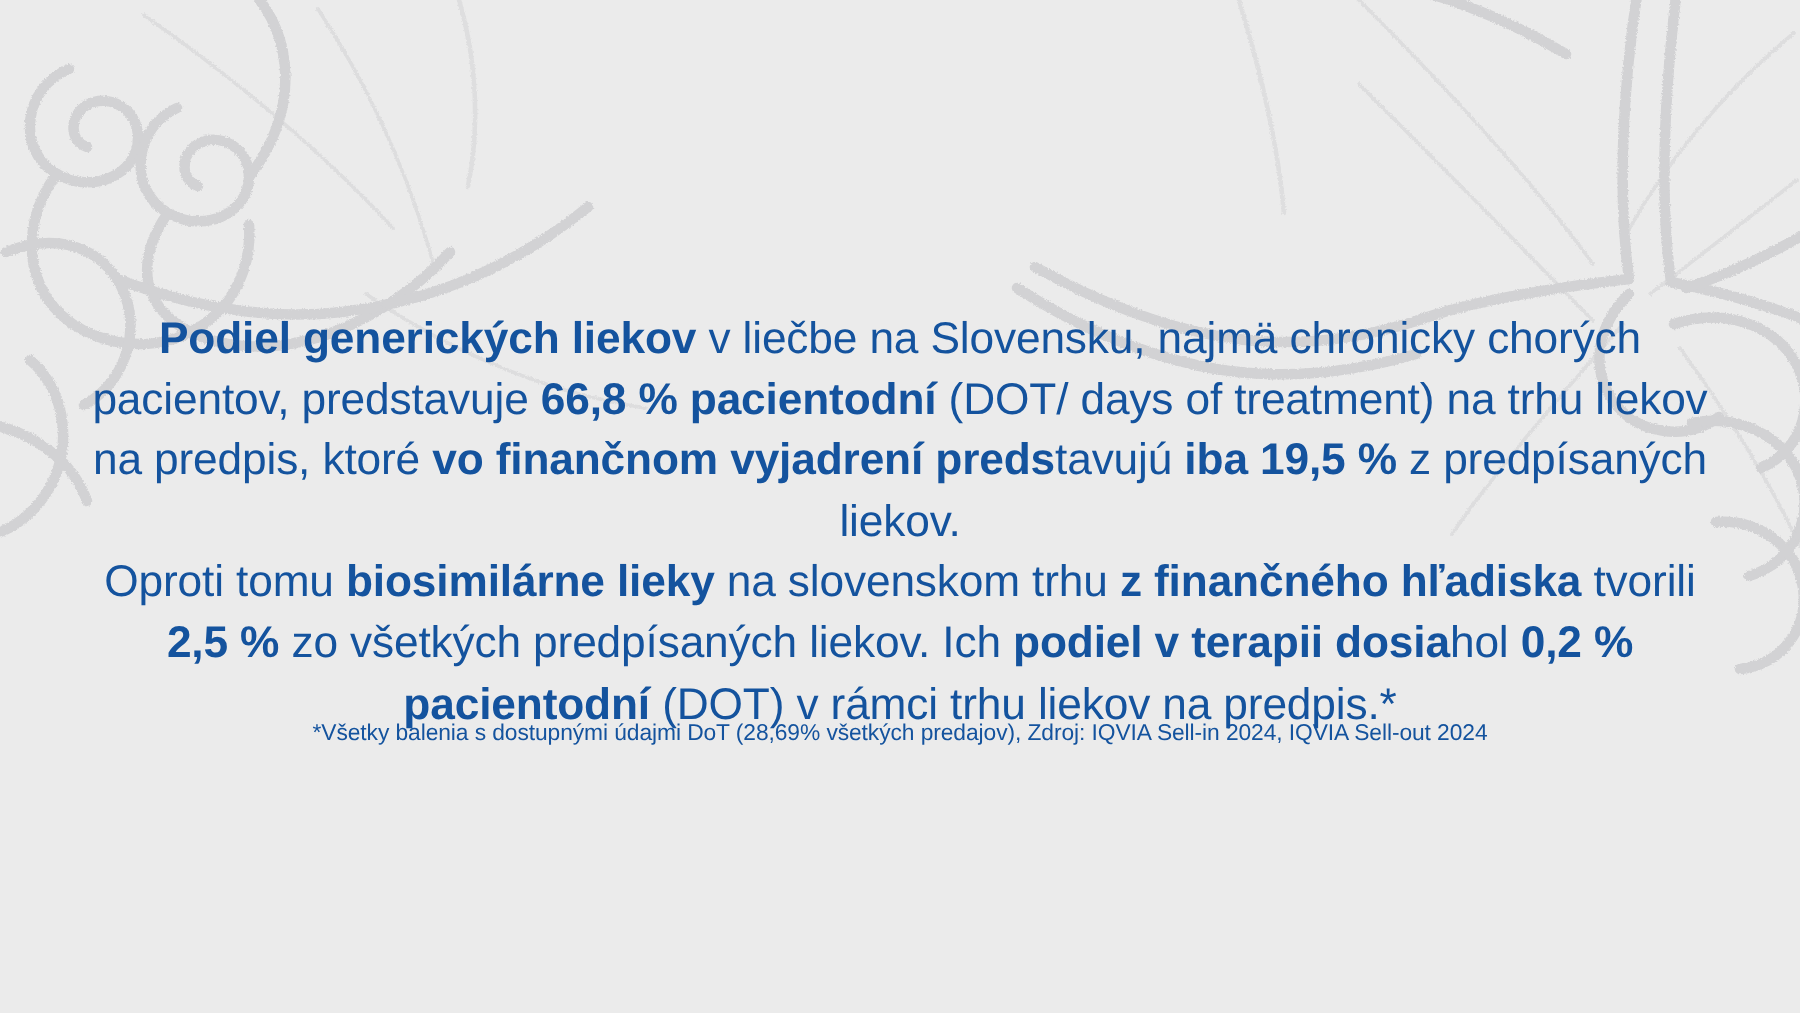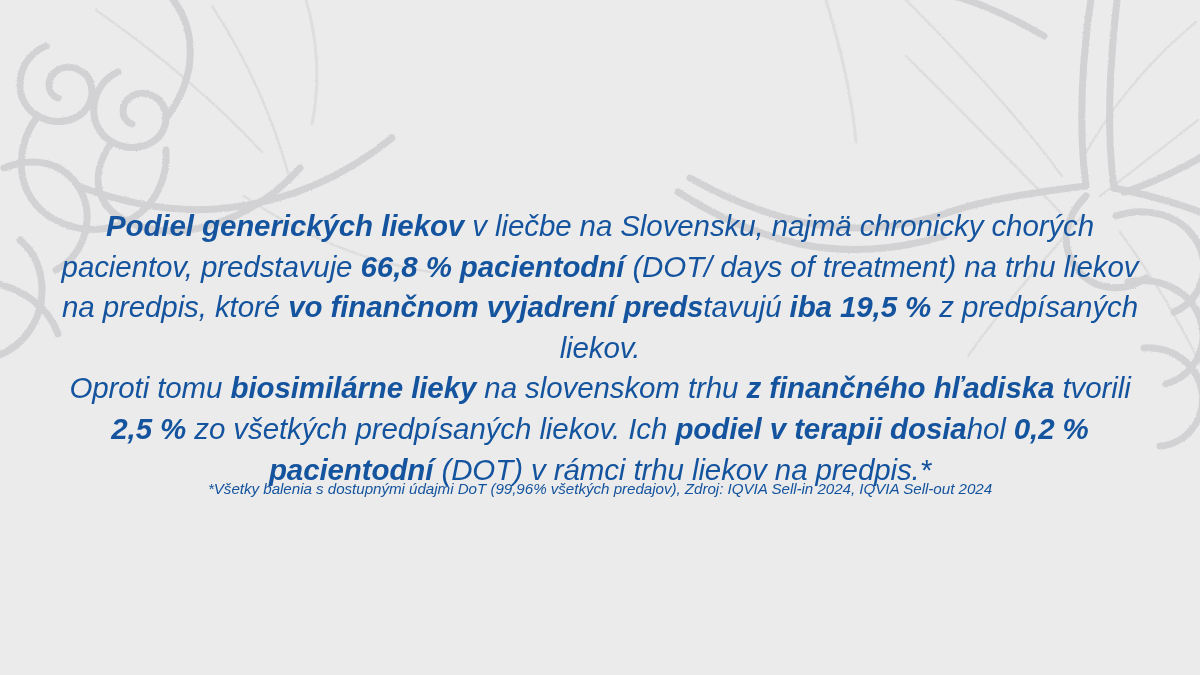--- a/index.html
+++ b/index.html
@@ -14,21 +14,20 @@
     background: #ebebeb;
     font-family: "Liberation Sans", sans-serif;
   }
 
   #slide {
     position: relative;
     width: 1200px;
     height: 557px;
     background: #ebebeb;
     overflow: hidden;
-    font-style: italic;
   }
 
   
   #ornament-layer {
     position: absolute;
     inset: 0;
     pointer-events: none;
   }
   #ornament-layer svg {
     position: absolute;
@@ -149,16 +148,16 @@
         </g>
       </g>
     </svg>
   </div>
 
   <div id="statement">
     <span class="para"><span class="b">Podiel generických liekov</span><span> v liečbe na Slovensku, najmä chronicky chorých pacientov, predstavuje </span><span class="b">66,8 % pacientodní</span><span> (DOT/ days of treatment) na trhu liekov na predpis, ktoré </span><span class="b">vo finančnom vyjadrení preds</span><span>tavujú </span><span class="b">iba 19,5 %</span><span> z predpísaných liekov.</span></span>
     <span class="para"><span>Oproti tomu </span><span class="b">biosimilárne lieky</span><span> na slovenskom trhu </span><span class="b">z finančného hľadiska</span><span> tvorili </span><span class="b">2,5 %</span><span> zo všetkých predpísaných liekov. Ich </span><span class="b">podiel v terapii dosia</span><span>hol </span><span class="b">0,2 % pacientodní</span><span> (DOT) v rámci trhu liekov na predpis.*</span></span>
   </div>
 
-  <div id="footnote">*Všetky balenia s dostupnými údajmi DoT (99,96% všetkých predajov), Zdroj: IQVIA Sell-in 2024, IQVIA Sell-out 2024</div>
+  <div id="footnote">*Všetky balenia s dostupnými údajmi DoT (28,69% všetkých predajov), Zdroj: IQVIA Sell-in 2024, IQVIA Sell-out 2024</div>
 
 
 </div>
 
 </body></html>

